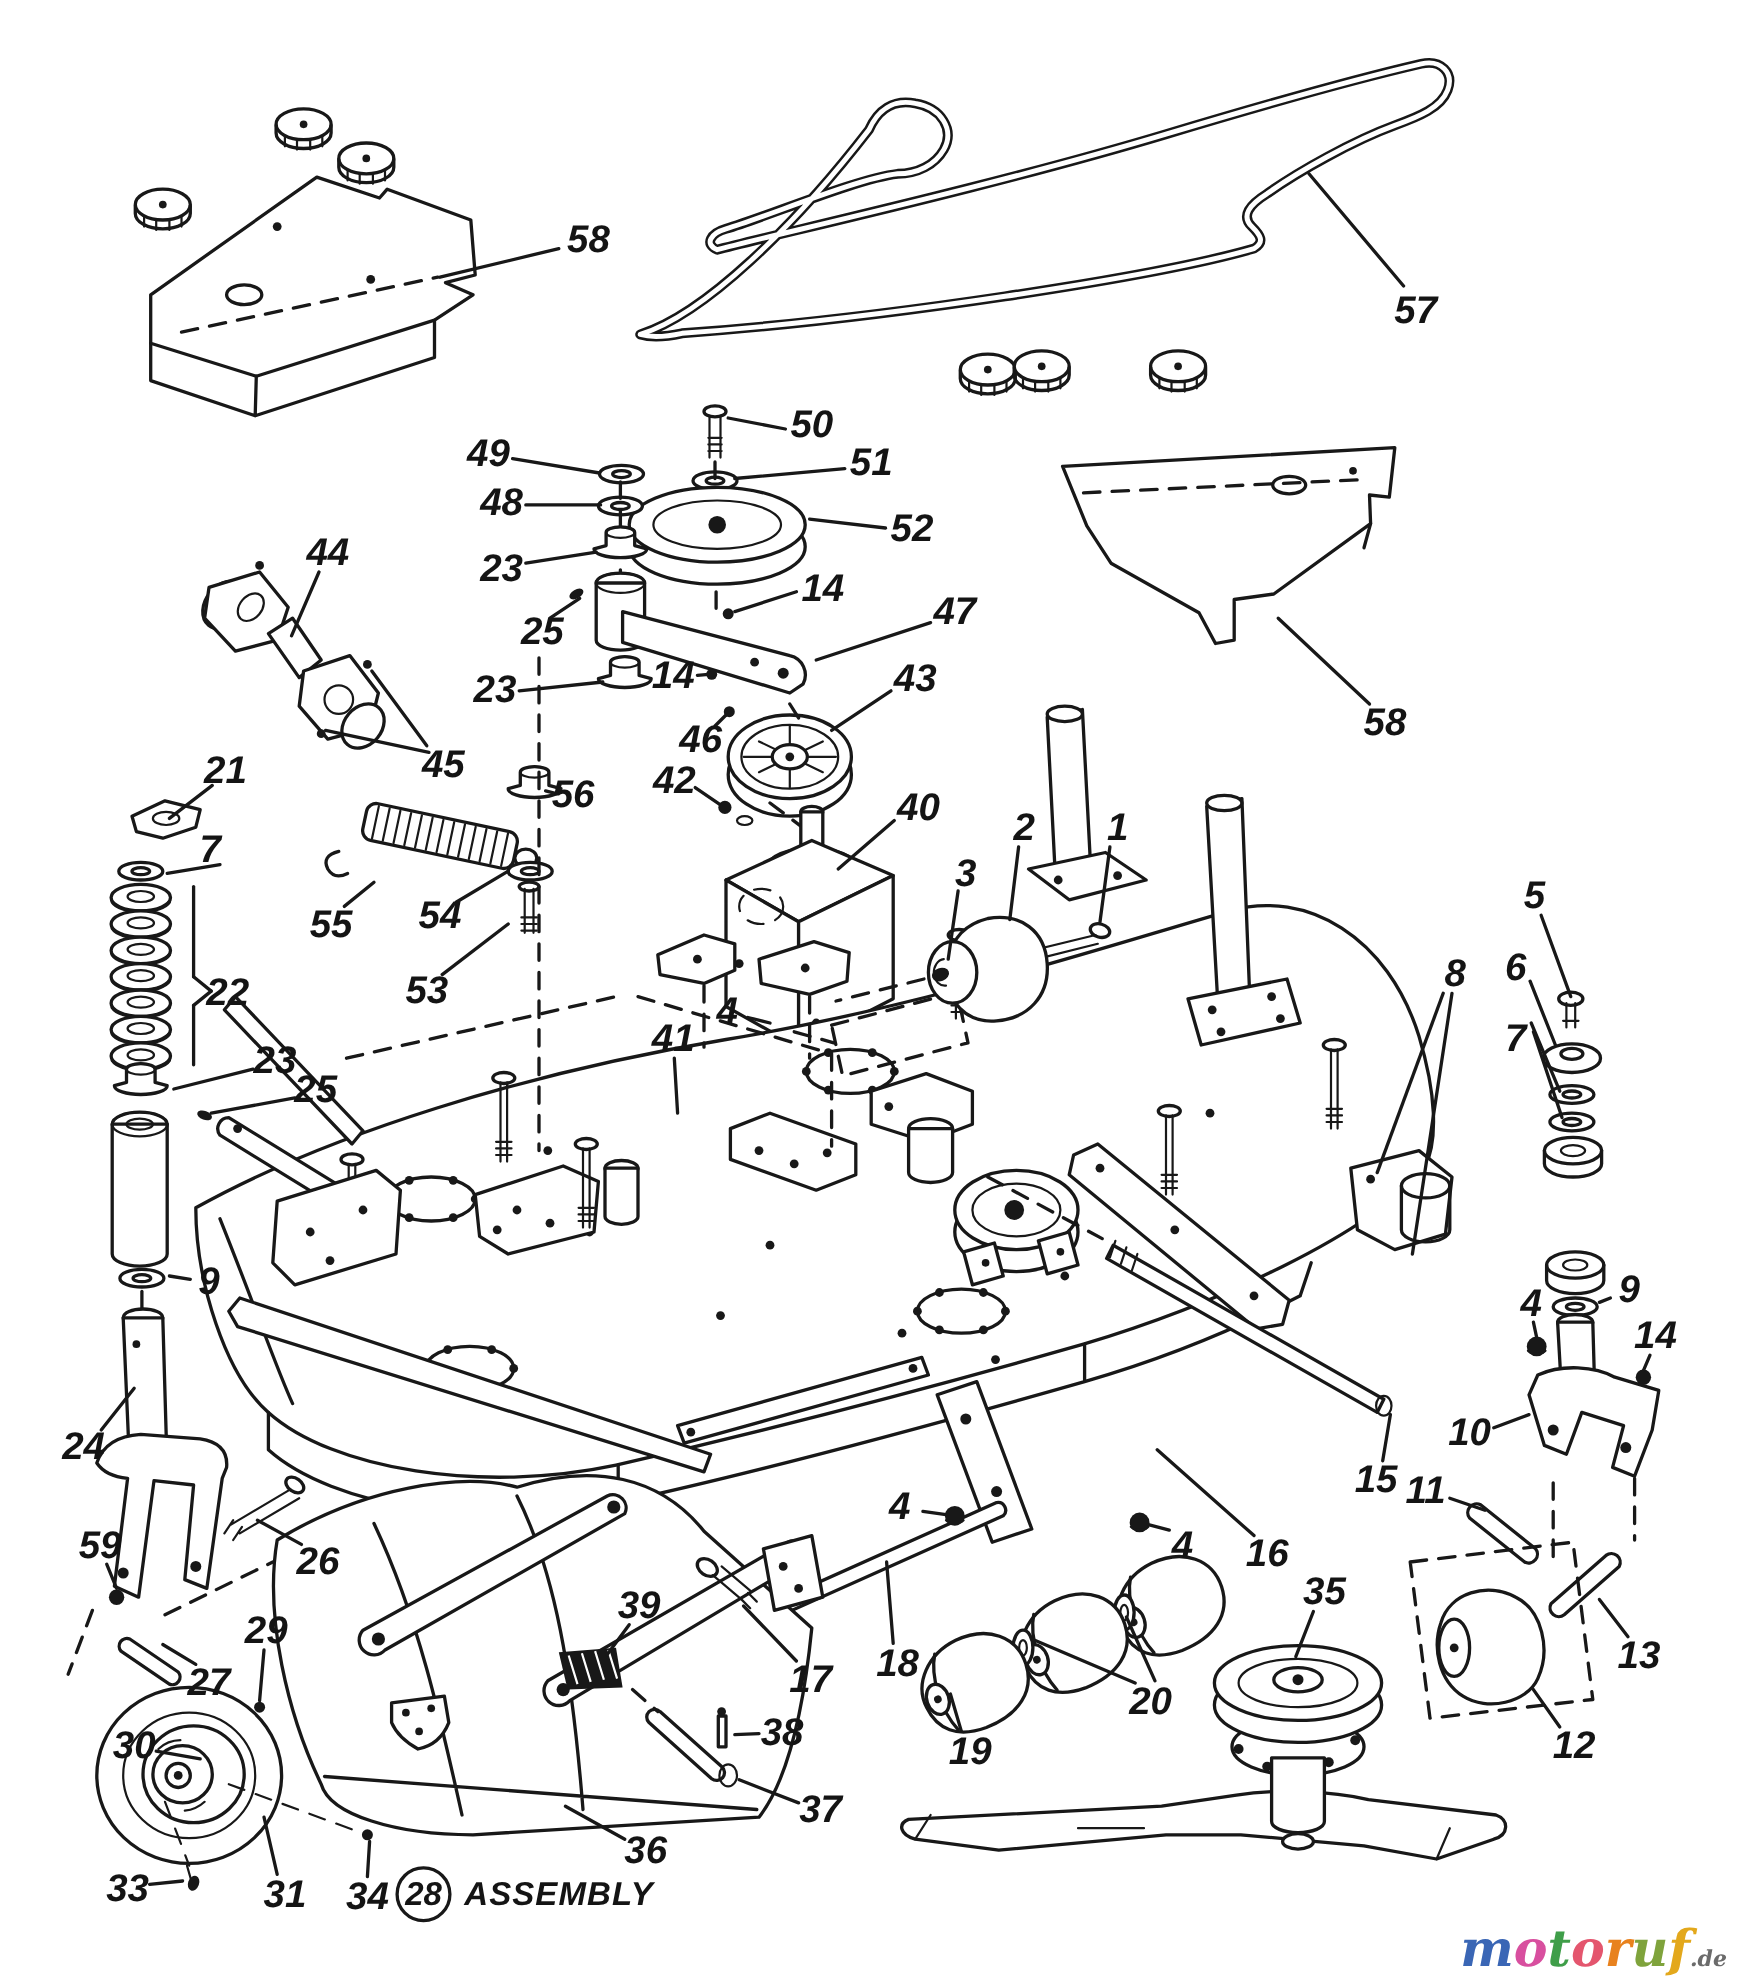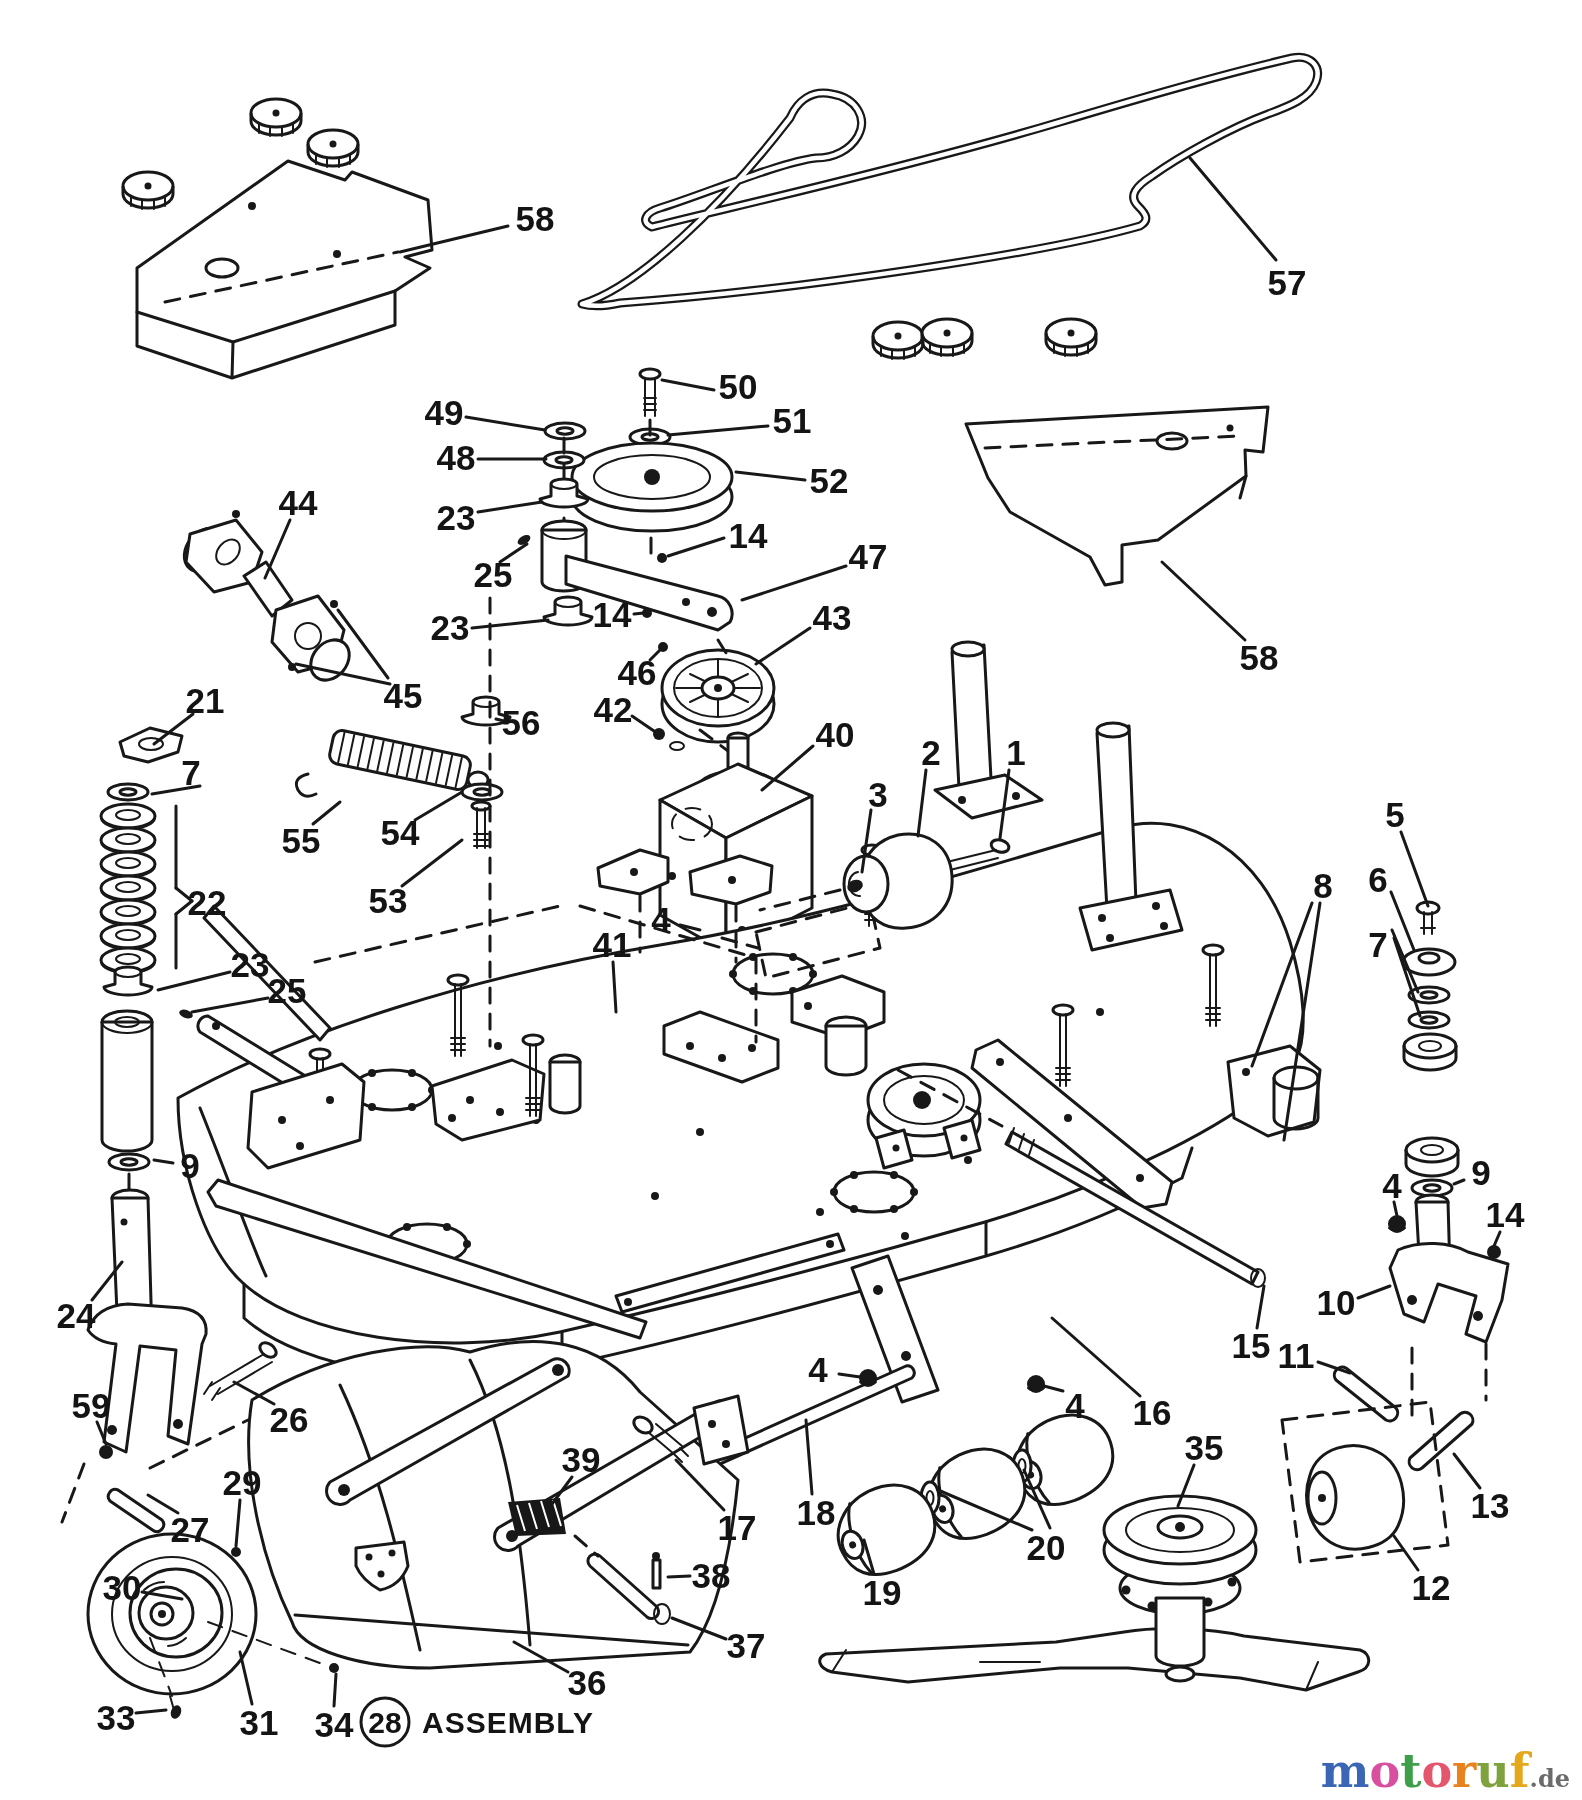--- a/index.html
+++ b/index.html
@@ -1,32 +1,32 @@
 <!DOCTYPE html>
 <html><head>
 <meta charset="utf-8">
 <style>
   html,body{margin:0;padding:0;background:#e8e8e8;}
   .stage{position:relative;width:1582px;height:1800px;background:#ffffff;overflow:hidden;
-         font-family:"Liberation Sans",sans-serif;}
+         font-family:"Liberation Sans",sans-serif;font-style:italic;}
   svg{position:absolute;inset:0;}
   .s{fill:none;stroke:#181818;stroke-width:3;stroke-linecap:round;stroke-linejoin:round;}
   .t{fill:none;stroke:#181818;stroke-width:2;stroke-linecap:round;stroke-linejoin:round;}
   .w{fill:#ffffff;stroke:#181818;stroke-width:3;stroke-linejoin:round;}
   .d{stroke-dasharray:15 11;}
   .k{fill:#181818;stroke:none;}
   .belt-outer{fill:none;stroke:#181818;stroke-width:9;stroke-linejoin:round;}
   .belt-inner{fill:none;stroke:#ffffff;stroke-width:4.5;stroke-linejoin:round;}
   .leader{stroke:#181818;stroke-width:3;stroke-linecap:round;}
   .callout{font-family:"Liberation Sans",sans-serif;font-weight:bold;font-size:35px;fill:#141414;
            text-anchor:middle;dominant-baseline:central;}
   .note-text{font-family:"Liberation Sans",sans-serif;font-weight:bold;font-size:30px;fill:#141414;}
   .watermark{position:absolute;right:12px;bottom:6px;font-family:"DejaVu Serif",serif;
              font-weight:bold;font-size:46px;line-height:1;cursor:pointer;user-select:none;}
-  .watermark .suffix{font-size:24px;font-weight:bold;}
+  .watermark .suffix{font-size:20px;font-weight:bold;}
 </style>
 </head>
 <body>
 
 <div class="stage">
 <svg id="diagram-svg" viewBox="0 0 1582 1800" width="1582" height="1800" xmlns="http://www.w3.org/2000/svg">
 
   <defs>
     <g id="knob">
           <ellipse class="w" rx="25" ry="14"></ellipse>

